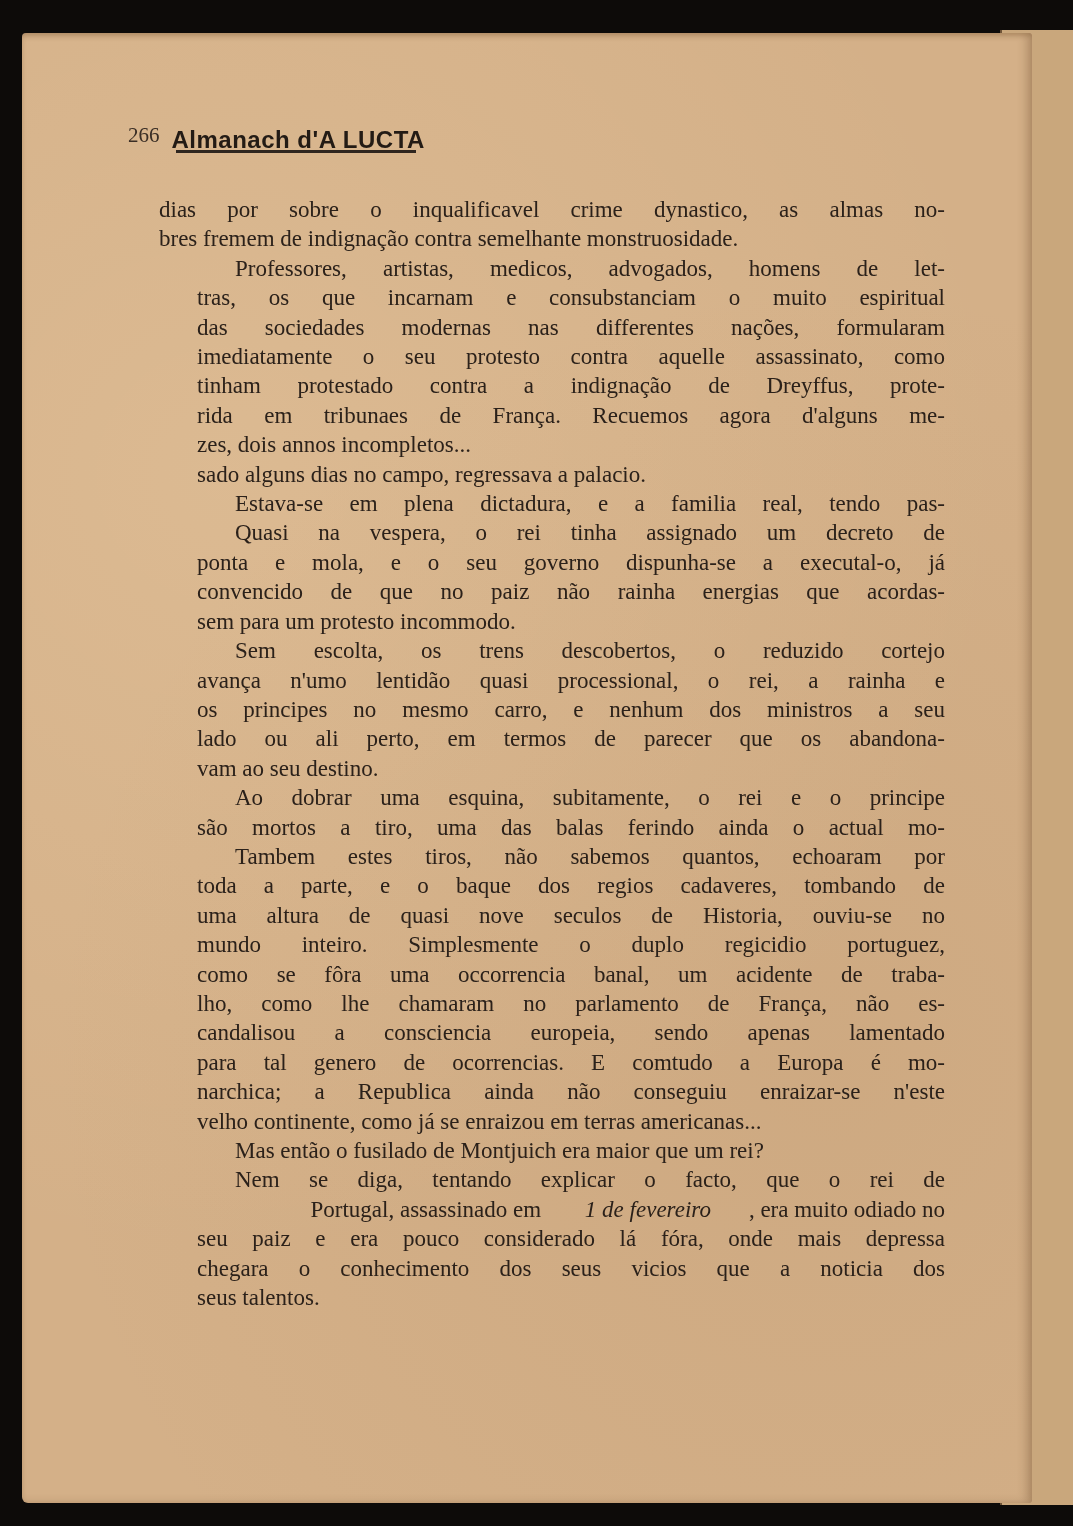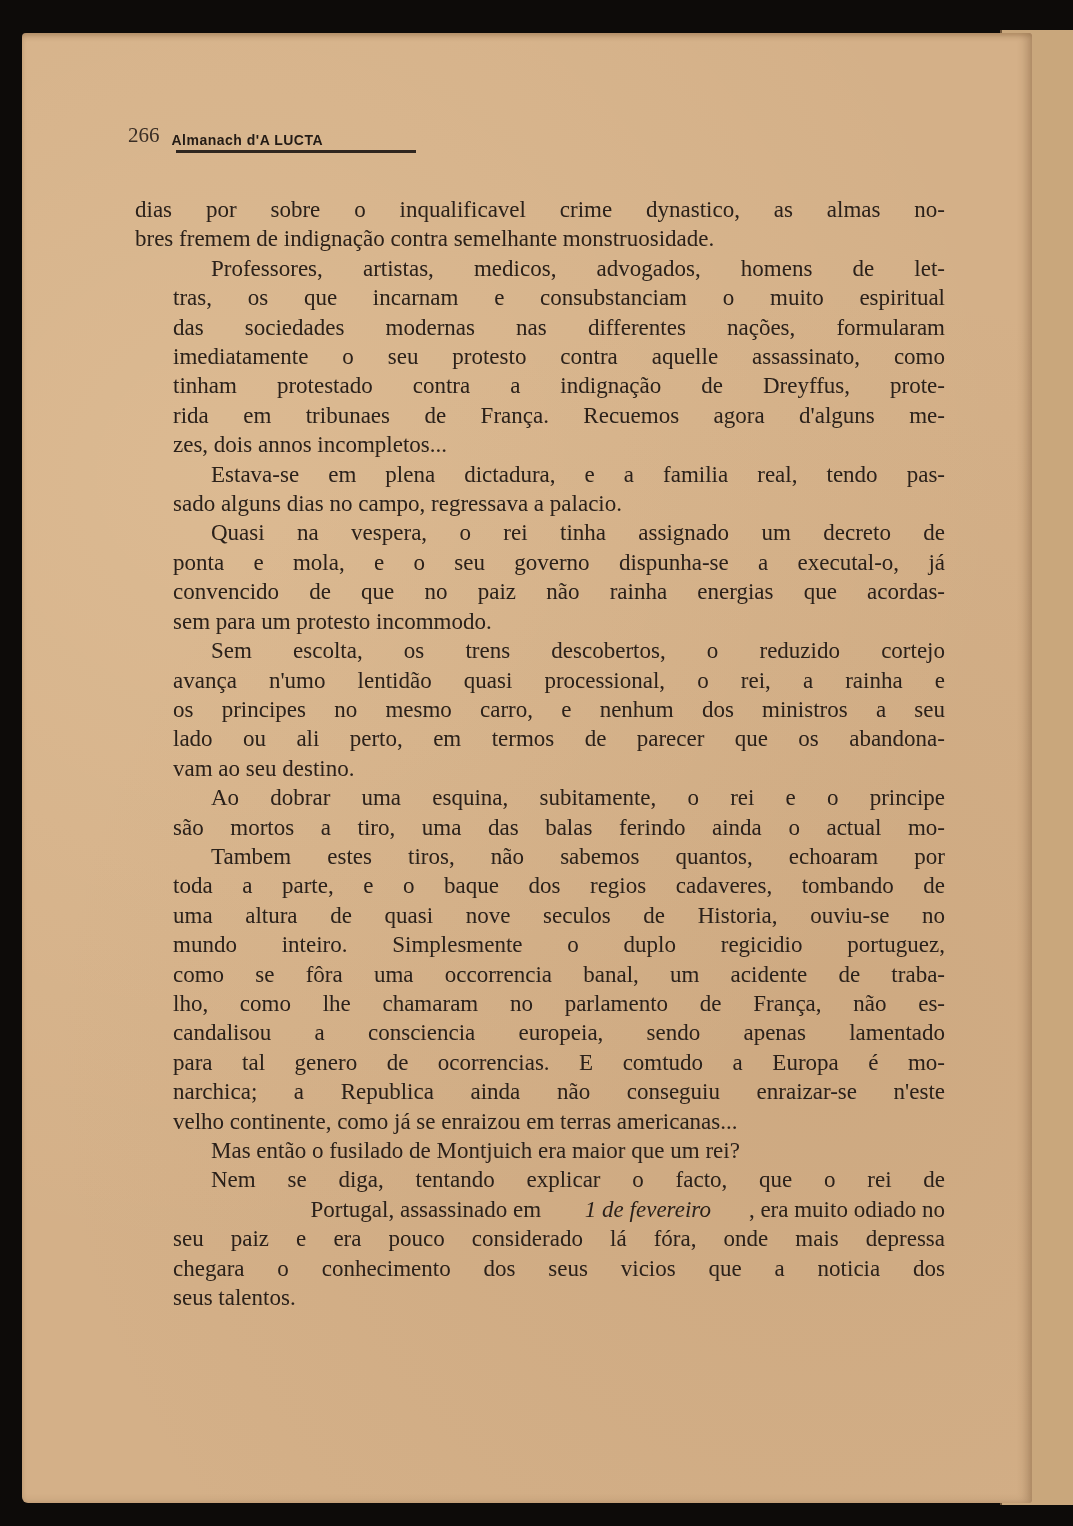--- a/index.html
+++ b/index.html
@@ -21,34 +21,34 @@
     border-radius:4px 2px 2px 6px;
     box-shadow: inset -6px 0 8px rgba(90,60,30,0.25), inset 0 3px 4px rgba(120,80,40,0.25);
   }
   .running-head {
     position:absolute; left:128px; top:120px; height:30px;
     display:flex; align-items:center; gap:12px;
     color:#2a211a;
   }
   .page-number { font-size:21px; font-family:"Liberation Serif", serif; color:#3a2e25; }
   .header-title {
-    font-family:"Liberation Sans", "DejaVu Sans", sans-serif; font-weight:bold; font-size:14px;
+    font-family:"Liberation Sans", "DejaVu Sans", sans-serif; font-weight:bold; font-size:24px;
     letter-spacing:0.5px; color:#231b15;margin-top:10px;
   }
   .header-rule {
     position:absolute; left:176px; top:150px; width:240px; height:3px; background:#2f261f;
   }
   .body-text {
     position:absolute; left:135px; top:195px; width:810px;
     font-size:23px; line-height:29.4px; color:#2b211a;
     text-align:justify;
   }
   .para { margin:0; text-indent:38px; text-align:justify; }
   .para.cont { text-indent:0; }
-  .line { display:block; text-align:justify; text-align-last:justify; white-space:nowrap; }
+  .line { display:block; text-align:justify; text-align-last:justify; white-space:nowrap;margin-left:24px; }
   .line.last { text-align-last:left; }
   .it { font-style:italic; }
 </style>
 </head>
 <body>
 
 <div class="back-page"></div>
 
 <div class="page"></div>
 
@@ -66,22 +66,22 @@
   <p class="para">
     <span class="line" style="padding-left:38px">Professores, artistas, medicos, advogados, homens de let-</span>
     <span class="line">tras, os que incarnam e consubstanciam o muito espiritual</span>
     <span class="line">das sociedades modernas nas differentes nações, formularam</span>
     <span class="line">imediatamente o seu protesto contra aquelle assassinato, como</span>
     <span class="line">tinham protestado contra a indignação de Dreyffus, prote-</span>
     <span class="line">rida em tribunaes de França. Recuemos agora d'alguns me-</span>
     <span class="line last">zes, dois annos incompletos...</span>
   </p>
   <p class="para">
+    <span class="line last">sado alguns dias no campo, regressava a palacio.</span>
     <span class="line" style="padding-left:38px">Estava-se em plena dictadura, e a familia real, tendo pas-</span>
-    <span class="line last">sado alguns dias no campo, regressava a palacio.</span>
   </p>
   <p class="para">
     <span class="line" style="padding-left:38px">Quasi na vespera, o rei tinha assignado um decreto de</span>
     <span class="line">ponta e mola, e o seu governo dispunha-se a executal-o, já</span>
     <span class="line">convencido de que no paiz não rainha energias que acordas-</span>
     <span class="line last">sem para um protesto incommodo.</span>
   </p>
   <p class="para">
     <span class="line" style="padding-left:38px">Sem escolta, os trens descobertos, o reduzido cortejo</span>
     <span class="line">avança n'umo lentidão quasi processional, o rei, a rainha e</span>

